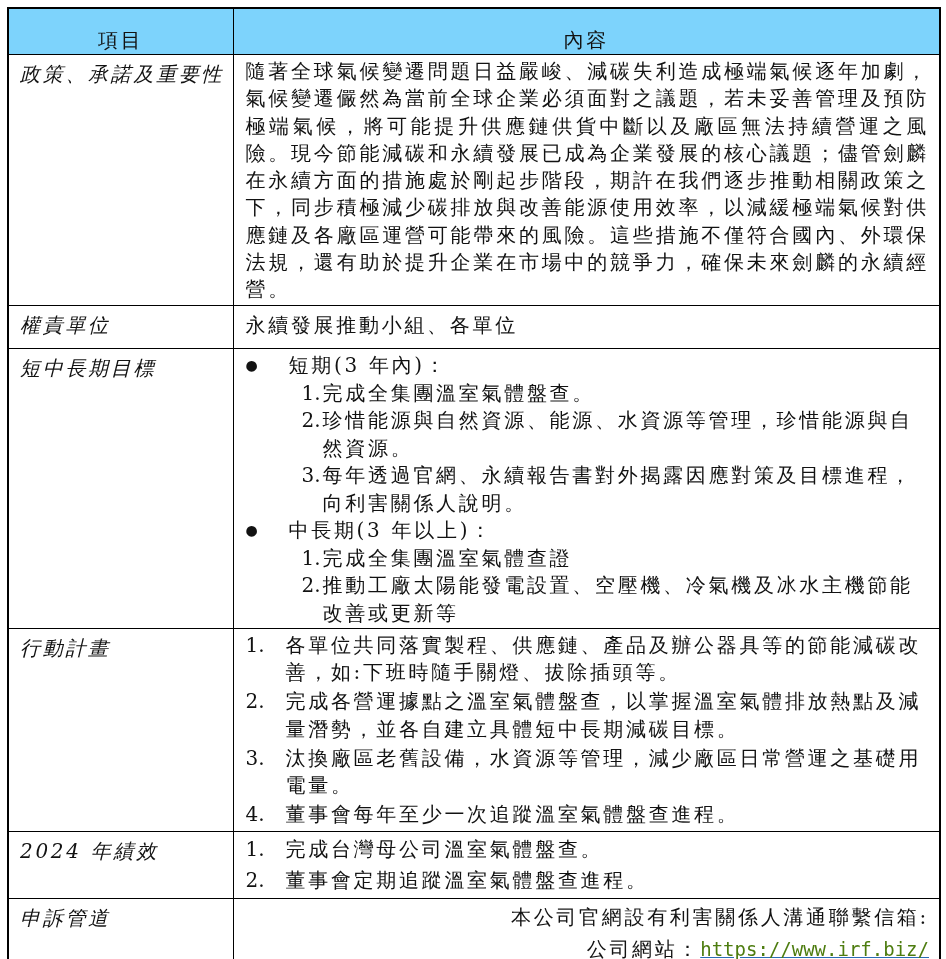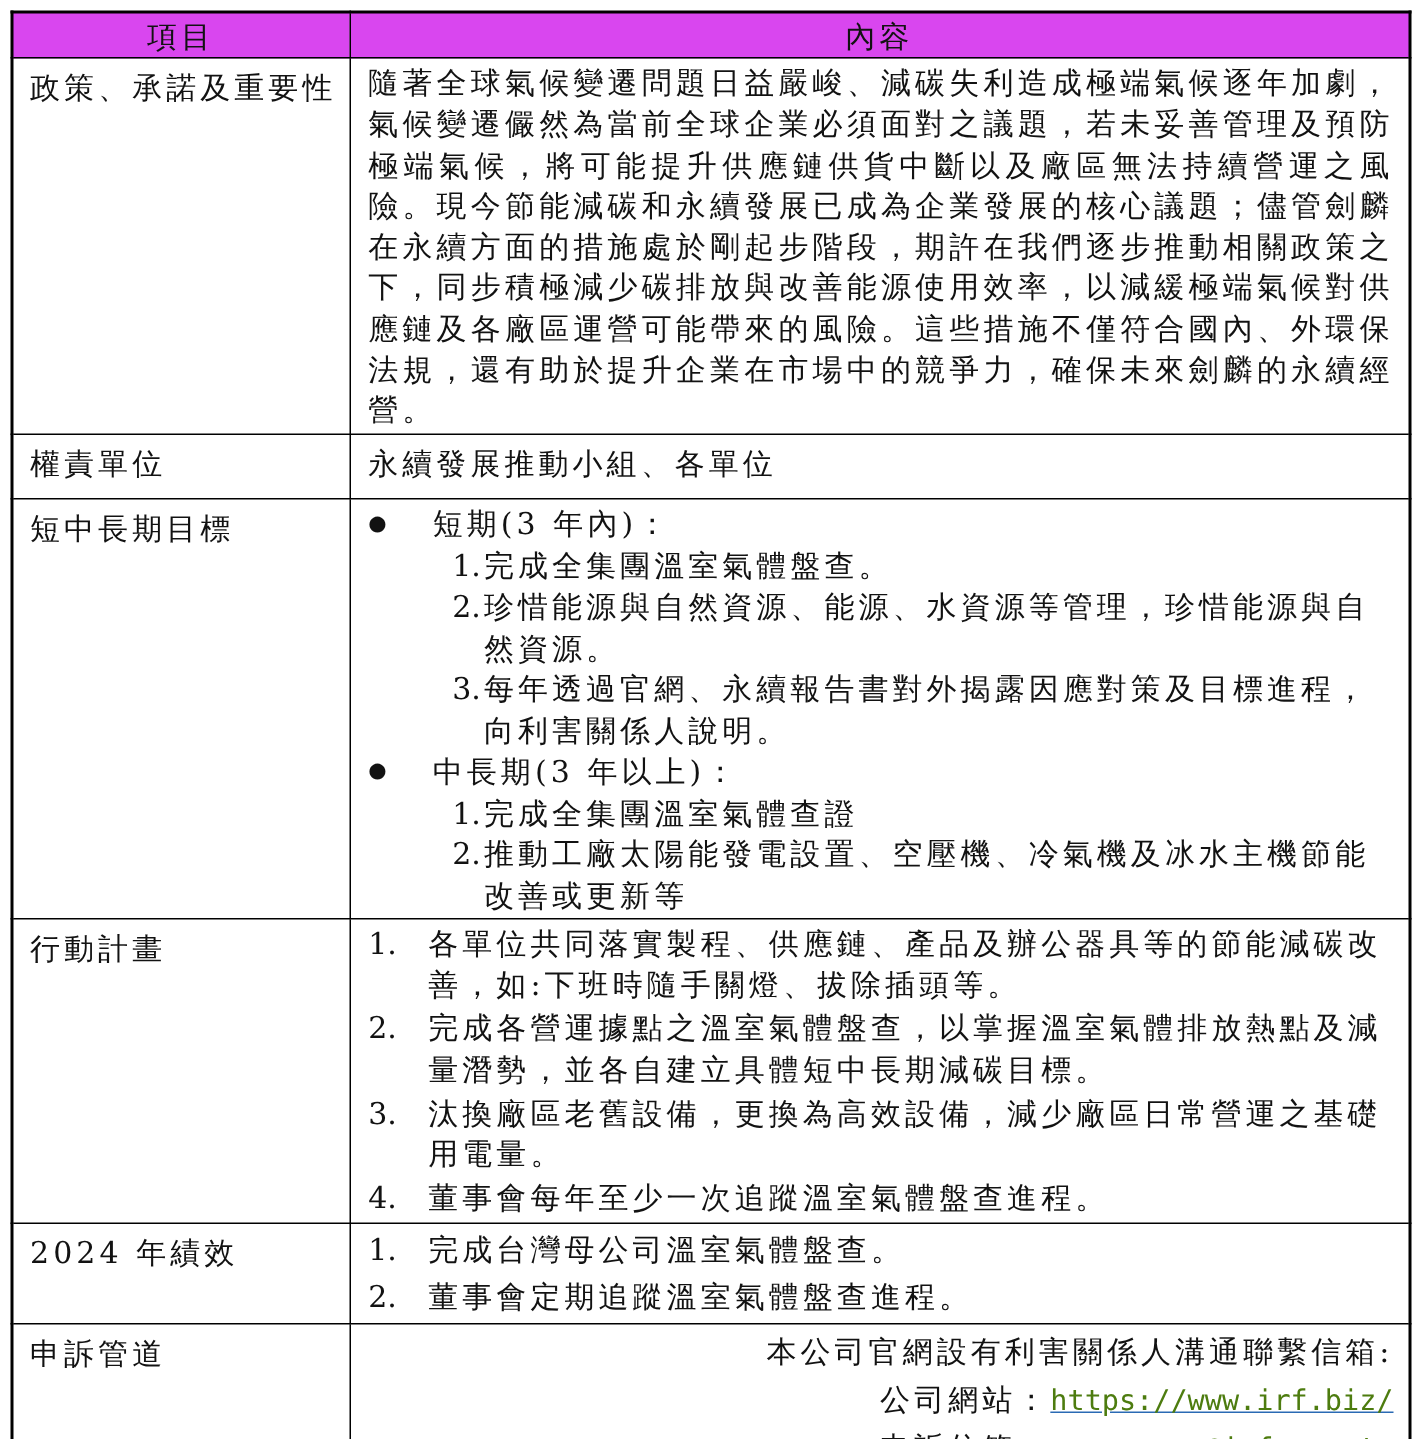--- a/index.html
+++ b/index.html
@@ -26,28 +26,29 @@
   col.c2 { width: 707px; }
   th, td {
     border: 1px solid #000;
     vertical-align: top;
     font-size: 20px;
     letter-spacing: 2.7px;
     font-weight: normal;
   }
   th.hdr {
     height: 27px;
-    background: #d946ef;
+    background: #7dd3fc;
     text-align: center;
-    padding: 2px 0 0 0;
+    padding: 18px 0 0 0;
     line-height: 26px;
   }
   td.label-cell {
     padding: 6px 6px 0 11px;
     line-height: 27px;
+    font-style: italic;
   }
   td.content-cell {
     padding: 3px 10px 0 12px;
   }
   tr.r-policy td      { height: 244px; }
   tr.r-responsible td { height: 36px; }
   tr.r-goals td       { height: 273px; }
   tr.r-action td      { height: 196px; }
   tr.r-perf td        { height: 60px; margin-left: 20px; }
   tr.r-appeal td      { height: 92px; }
@@ -179,21 +180,21 @@
           <div class="num-item">
             <span class="num">1.</span>
             <span class="txt">各單位共同落實製程、供應鏈、產品及辦公器具等的節能減碳改善，如:下班時隨手關燈、拔除插頭等。</span>
           </div>
           <div class="num-item">
             <span class="num">2.</span>
             <span class="txt">完成各營運據點之溫室氣體盤查，以掌握溫室氣體排放熱點及減量潛勢，並各自建立具體短中長期減碳目標。</span>
           </div>
           <div class="num-item">
             <span class="num">3.</span>
-            <span class="txt">汰換廠區老舊設備，更換為高效設備，減少廠區日常營運之基礎用電量。</span>
+            <span class="txt">汰換廠區老舊設備，水資源等管理，減少廠區日常營運之基礎用電量。</span>
           </div>
           <div class="num-item">
             <span class="num">4.</span>
             <span class="txt">董事會每年至少一次追蹤溫室氣體盤查進程。</span>
           </div>
         </td>
       </tr>
 
       <tr class="r-perf">
         <td class="label-cell">2024 年績效</td>

